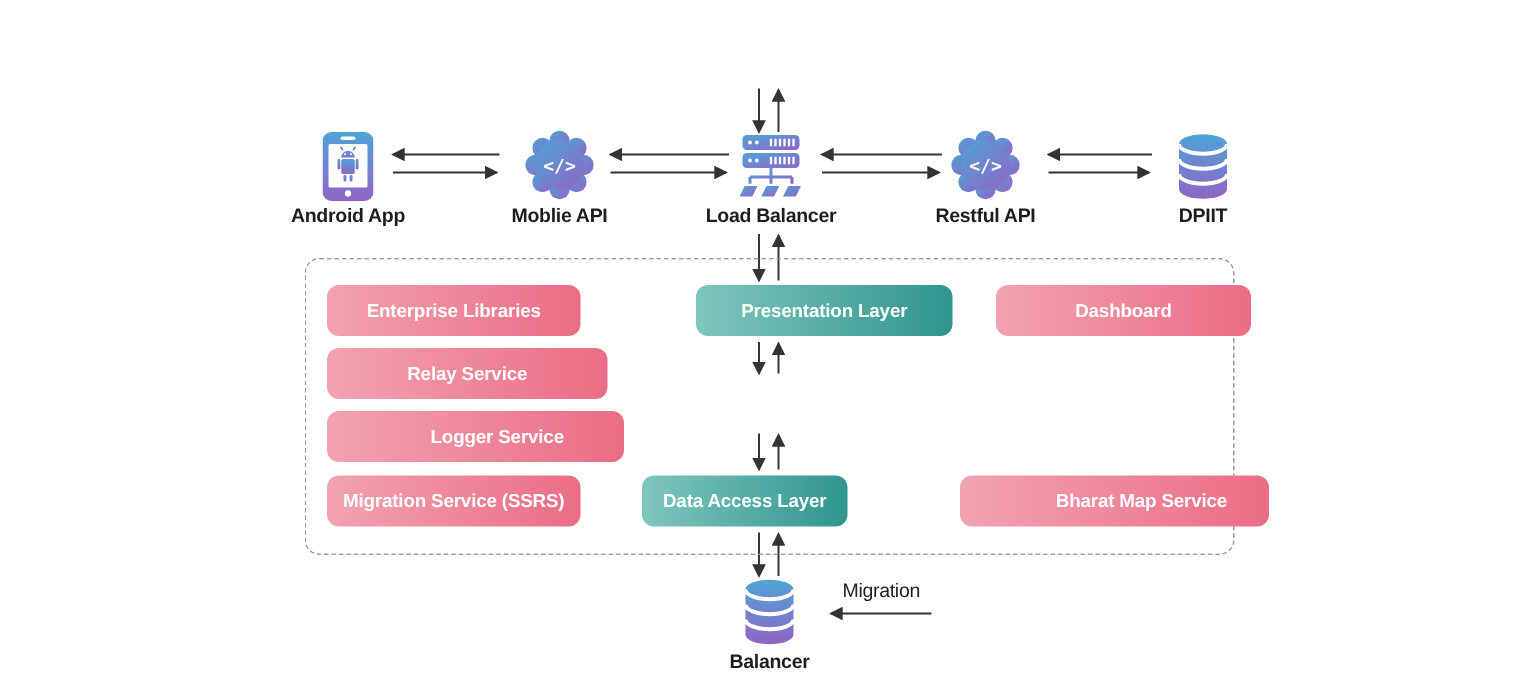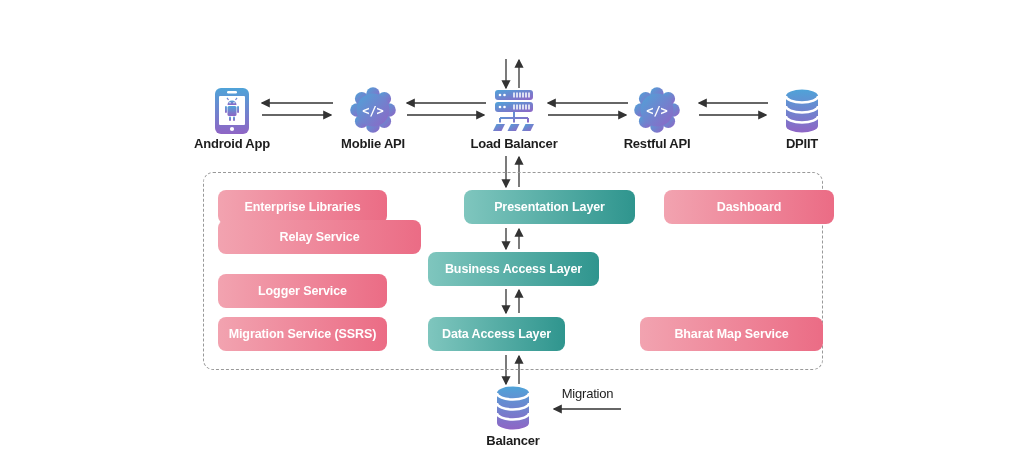--- a/index.html
+++ b/index.html
@@ -196,30 +196,29 @@
           <path d="M4 28 A16 6.5 0 0 0 36 28"></path>
         </g>
       </svg>
     </div>
     <div class="node-label">DPIIT</div>
   </div>
 
   <div class="box" style="left:203px;top:172px;width:618px;height:196px;"></div>
 
   <div class="btn pink" style="left:218px;top:190px;width:169px;">Enterprise Libraries</div>
-  <div class="btn pink" style="left:218px;top:220px;width:203px;">Relay Service</div>
-  <div class="btn pink" style="left:218px;top:274px;width:169px;">Logger Service</div>
+  <div class="btn pink" style="left:218px;top:232px;width:187px;">Relay Service</div>
+  <div class="btn pink" style="left:218px;top:274px;width:169px;padding-left:29px;">Logger Service</div>
   <div class="btn pink" style="left:218px;top:317px;width:169px;">Migration Service (SSRS)</div>
 
   <div class="btn teal" style="left:428px;top:190px;width:171px;margin-left:36px;">Presentation Layer</div>
-  <div class="btn teal" style="left:428px;top:252px;width:171px;">Business Access Layer</div>
   <div class="btn teal" style="left:428px;top:317px;width:137px;">Data Access Layer</div>
 
   <div class="btn pink" style="left:640px;top:190px;width:170px;margin-left:24px;">Dashboard</div>
-  <div class="btn pink" style="left:640px;top:317px;width:183px;">Bharat Map Service</div>
+  <div class="btn pink" style="left:640px;top:317px;width:170px;padding-left:36px;">Bharat Map Service</div>
 
   <div class="node" style="left:468px;top:385px;width:90px;">
     <div class="iconwrap" style="height:46px;">
       <svg width="40" height="46" viewBox="0 0 40 46">
         <path d="M4 8 A16 6.5 0 0 1 36 8 L36 38 A16 6.5 0 0 1 4 38 Z" fill="url(#igv)"></path>
         <g stroke="#fff" stroke-width="2.6" fill="none">
           <path d="M4 8 A16 6.5 0 0 0 36 8"></path>
           <path d="M4 18 A16 6.5 0 0 0 36 18"></path>
           <path d="M4 28 A16 6.5 0 0 0 36 28"></path>
         </g>

